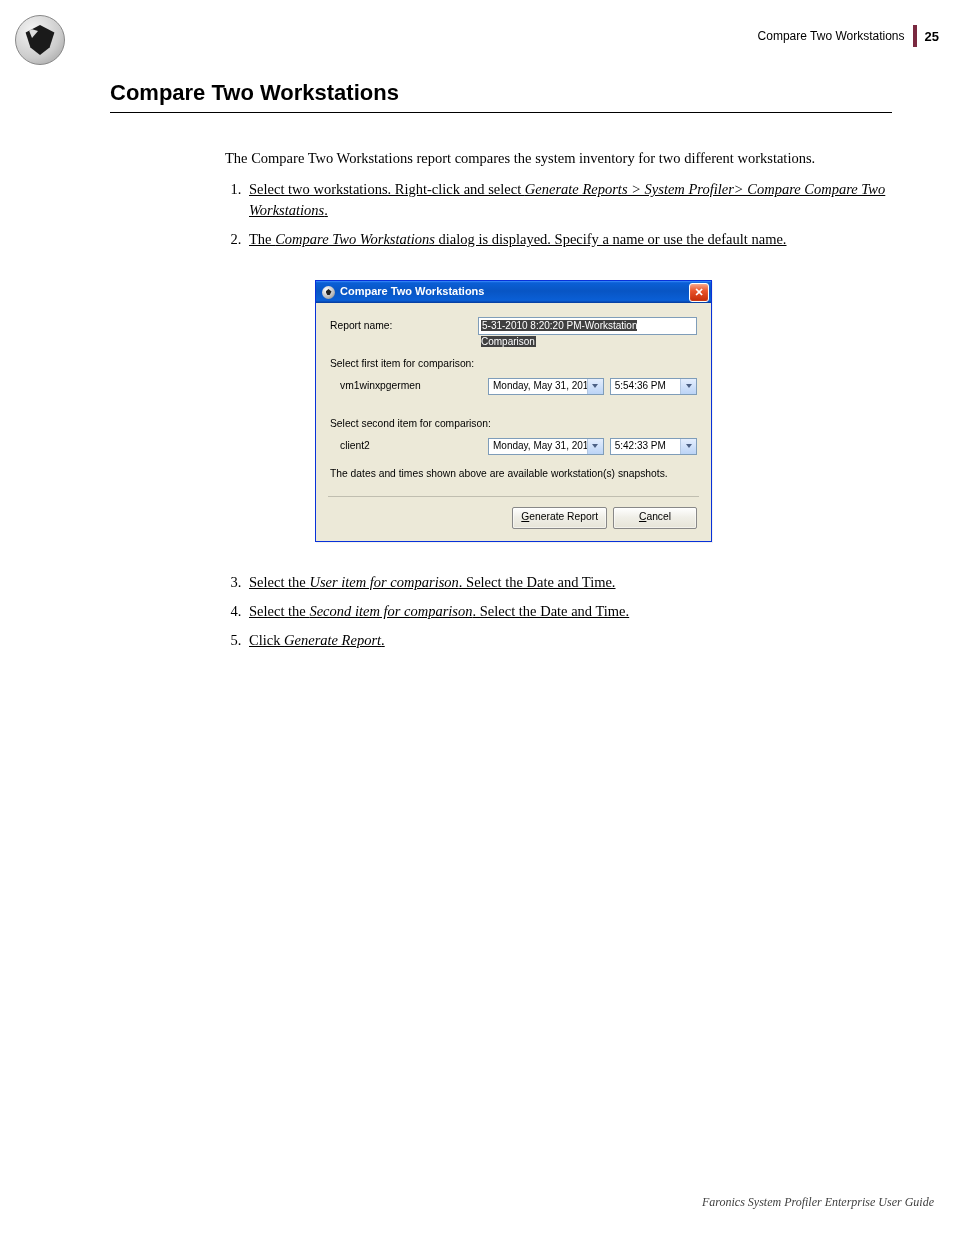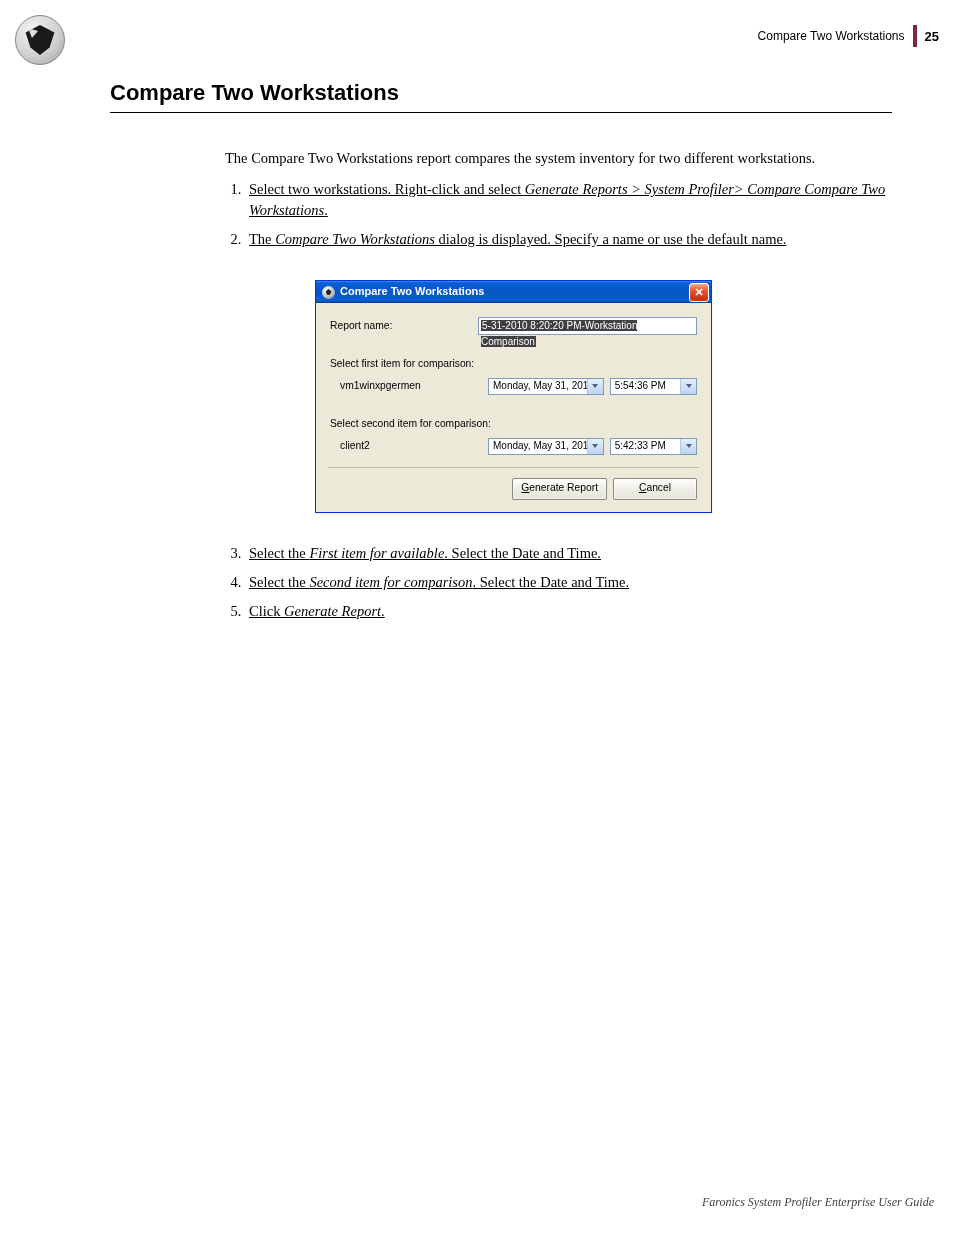--- a/index.html
+++ b/index.html
@@ -304,39 +304,40 @@
               <span>Monday, May 31, 2010</span>
               <div class="arrow"></div>
             </div>
             <div class="combo time">
               <span>5:42:33 PM</span>
               <div class="arrow"></div>
             </div>
           </div>
         </div>
 
+        <div class="note">The dates and times shown above are available workstation(s) snapshots.</div>
 
         <hr class="dialog-sep">
 
         <div class="dialog-buttons">
           <div class="btn">
             <span><span class="ul">G</span><span>enerate Report</span></span>
           </div>
           <div class="btn">
             <span><span class="ul">C</span><span>ancel</span></span>
           </div>
         </div>
 
       </div>
     </div>
   </div>
 
   <ol start="3">
     <li>
-      <span>Select the </span><em>First item for available</em><span>. Select the Date and Time.</span>
+      <span>Select the </span><em>User item for comparison</em><span>. Select the Date and Time.</span>
     </li>
     <li>
       <span>Select the </span><em>Second item for comparison</em><span>. Select the Date and Time.</span>
     </li>
     <li>
       <span>Click </span><em>Generate Report</em><span>.</span>
     </li>
   </ol>
 
 </div>

